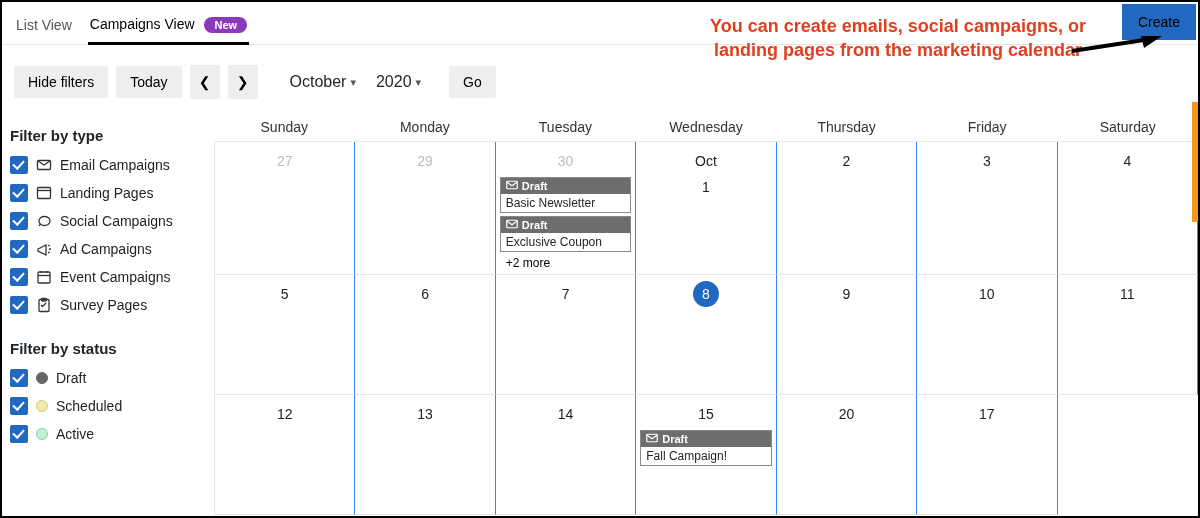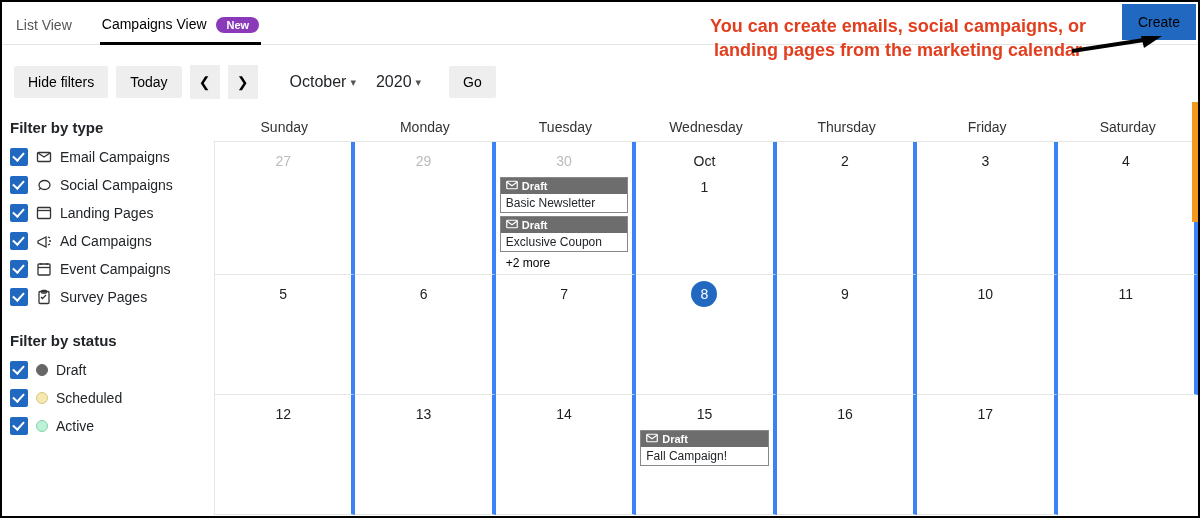--- a/index.html
+++ b/index.html
@@ -13,21 +13,21 @@
     position: relative;
     overflow: hidden;
     background: #fff;
   }
 
   
   .tabs {
     display: flex;
     align-items: center;
     padding: 8px 12px 0 12px;
-    gap: 26px;
+    gap: 14px;
     border-bottom: 1px solid #e5e5e5;
   }
   .tab {
     font-size: 14px;
     padding: 6px 2px 10px 2px;
     cursor: pointer;
     color: #555;
   }
   .tab.active {
     color: #000;
@@ -132,21 +132,21 @@
   .calendar-wrap {
     flex: 1;
     position: relative;
   }
 
   .filter-heading {
     font-weight: 700;
     font-size: 15px;
     margin: 26px 0 12px 0;
   }
-  .sidebar .filter-heading:first-child { margin-top: 0; }
+  .sidebar .filter-heading:first-child { margin-top: 8px; }
 
   .filter-row {
     display: flex;
     align-items: center;
     gap: 8px;
     margin-bottom: 10px;
     font-size: 14px;
   }
   .chk {
     width: 18px;
@@ -196,21 +196,21 @@
     text-align: center;
     padding: 6px 0;
   }
   .cal-grid {
     display: grid;
     grid-template-columns: repeat(7, 1fr);
     border-top: 1px solid #e5e5e5;
     border-left: 1px solid #e5e5e5;
   }
   .cell {
-    border-right: 4px solid #3b82f6;
+    border-right: 1px solid #3b82f6;
     border-bottom: 1px solid #e5e5e5;
     min-height: 120px;
     text-align: center;
     padding: 6px 4px 4px 4px;
     position: relative;
   }
   .day-num {
     font-size: 14px;
     color: #222;
     display: inline-block;
@@ -317,35 +317,35 @@
             <path d="M2 4l6 4 6-4"></path>
           </svg>
       </span>
       <span>Email Campaigns</span>
     </div>
 
     <div class="filter-row">
       <span class="chk"></span>
       <span class="type-icon">
         <svg width="16" height="16" viewBox="0 0 16 16" fill="none" stroke="#333" stroke-width="1.3">
-            <path d="M14 8a5.5 4.5 0 1 1-11 0 5.5 4.5 0 1 1 11 0zM3 13l1.5-2.2"></path>
-          </svg>
-      </span>
-      <span>Social Campaigns</span>
-    </div>
-
-    <div class="filter-row">
-      <span class="chk"></span>
-      <span class="type-icon">
-        <svg width="16" height="16" viewBox="0 0 16 16" fill="none" stroke="#333" stroke-width="1.3">
             <rect x="1.5" y="2.5" width="13" height="11" rx="1"></rect>
             <line x1="1.5" y1="5.5" x2="14.5" y2="5.5"></line>
           </svg>
       </span>
       <span>Landing Pages</span>
+    </div>
+
+    <div class="filter-row">
+      <span class="chk"></span>
+      <span class="type-icon">
+        <svg width="16" height="16" viewBox="0 0 16 16" fill="none" stroke="#333" stroke-width="1.3">
+            <path d="M14 8a5.5 4.5 0 1 1-11 0 5.5 4.5 0 1 1 11 0zM3 13l1.5-2.2"></path>
+          </svg>
+      </span>
+      <span>Social Campaigns</span>
     </div>
 
     <div class="filter-row">
       <span class="chk"></span>
       <span class="type-icon">
         <svg width="16" height="16" viewBox="0 0 16 16" fill="none" stroke="#333" stroke-width="1.3">
             <path d="M2 8l8-4v10l-8-4zM12 4l2 1M12 12l2-1M13 8h2"></path>
           </svg>
       </span>
       <span>Ad Campaigns</span>
@@ -465,19 +465,19 @@
               <svg width="12" height="10" viewBox="0 0 16 12" fill="none" stroke="#fff" stroke-width="1.6">
                   <rect x="1" y="1" width="14" height="10" rx="1"></rect>
                   <path d="M1 2l7 5 7-5"></path>
                 </svg>
             </span>
             <span>Draft</span>
           </div>
           <div class="ev-body">Fall Campaign!</div>
         </div>
       </div>
-      <div class="cell"><span class="day-num">16</span></div>
+      <div class="cell"><span class="day-num">20</span></div>
       <div class="cell"><span class="day-num">17</span></div>
     </div>
   </div>
 </div>
 
 <div class="orange-strip"></div>
 
 </body></html>

